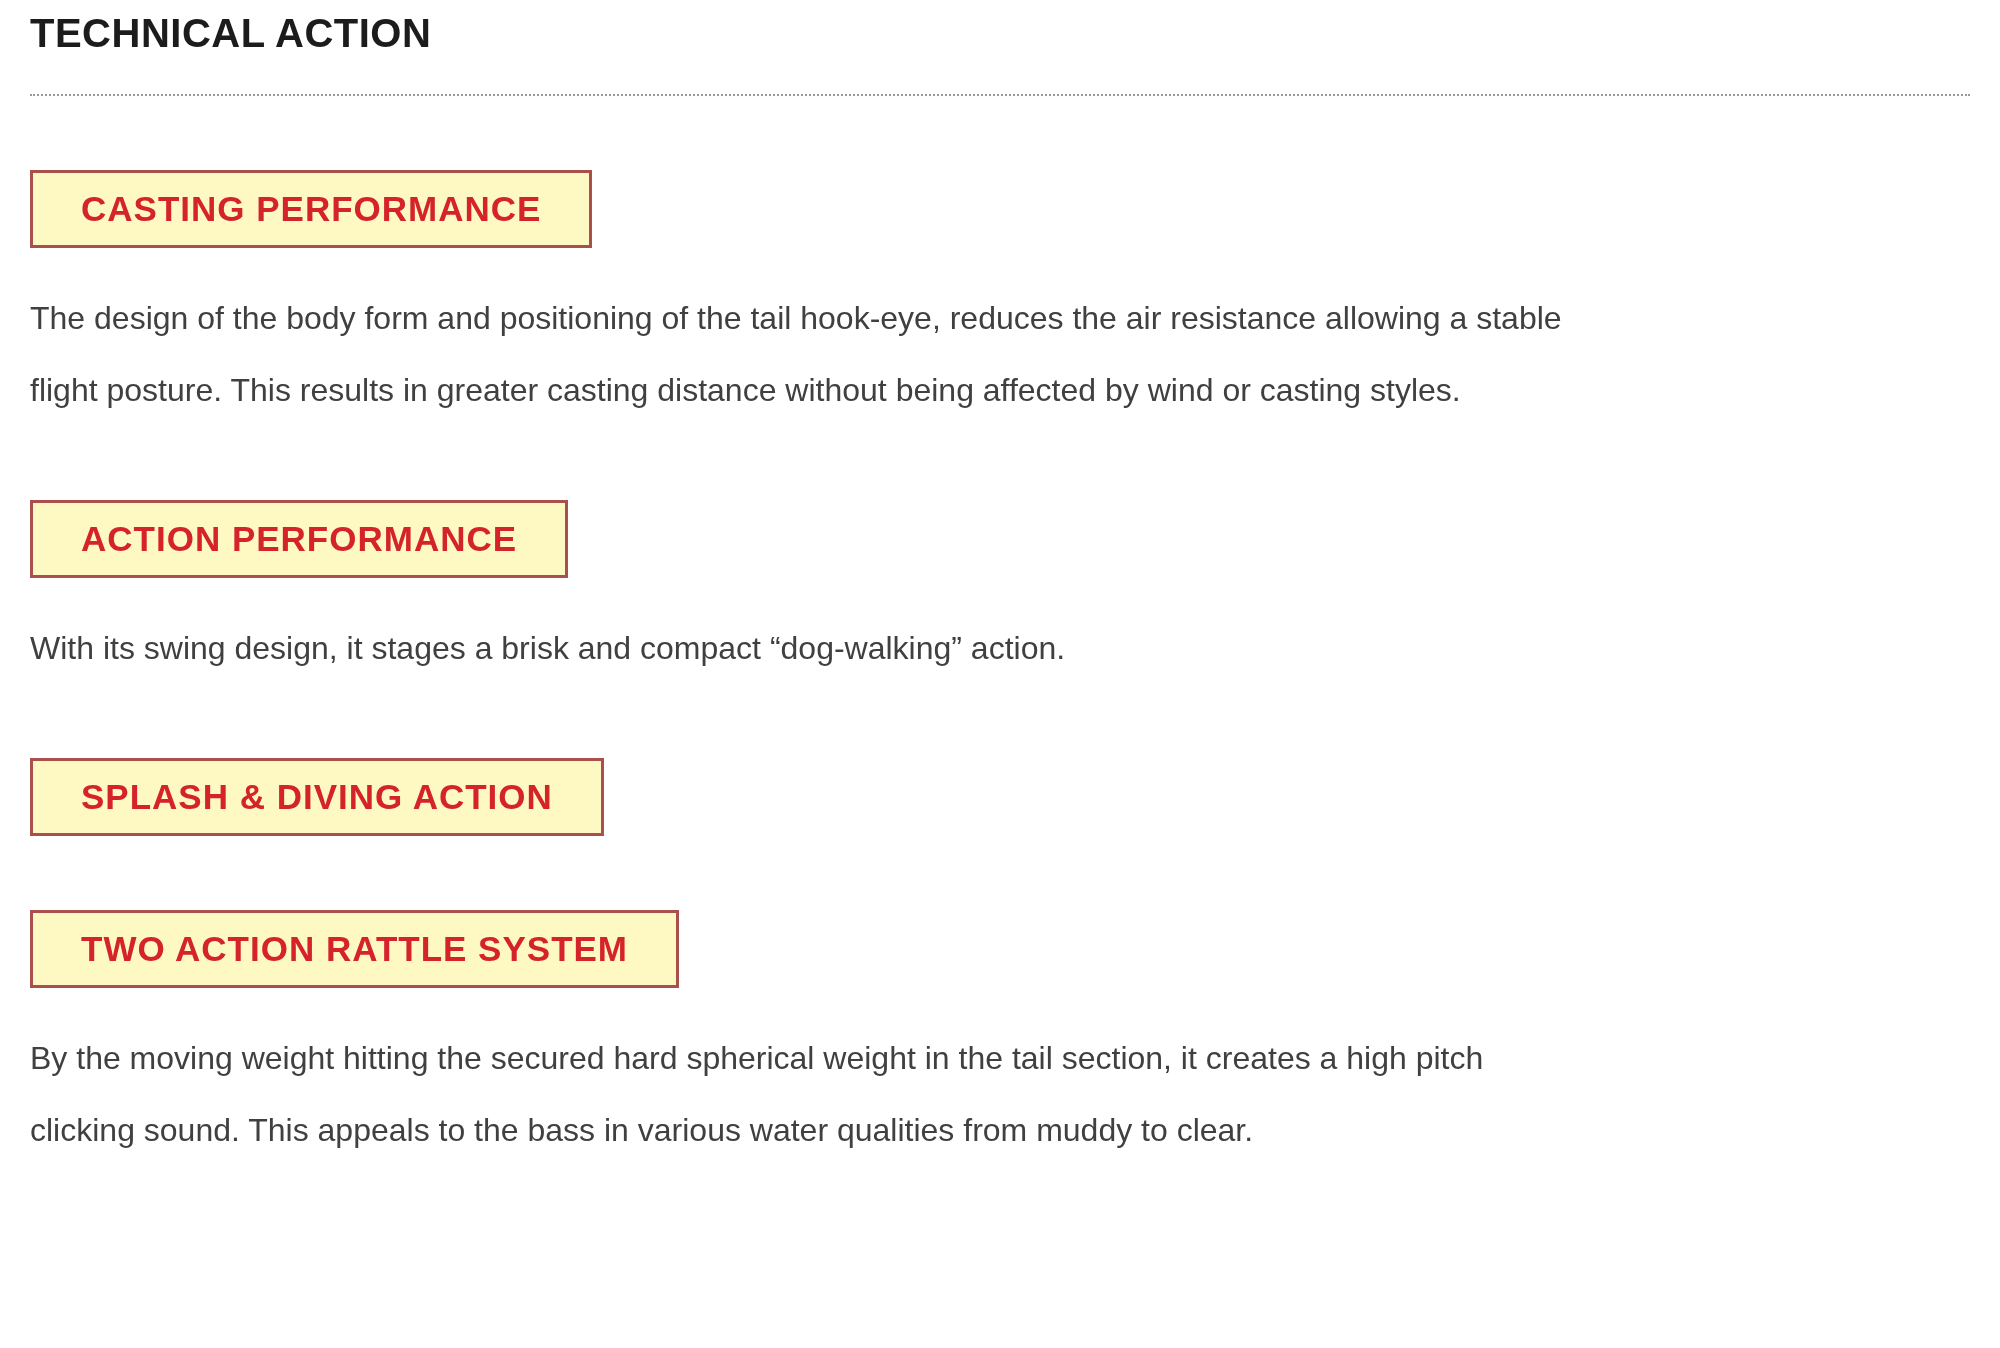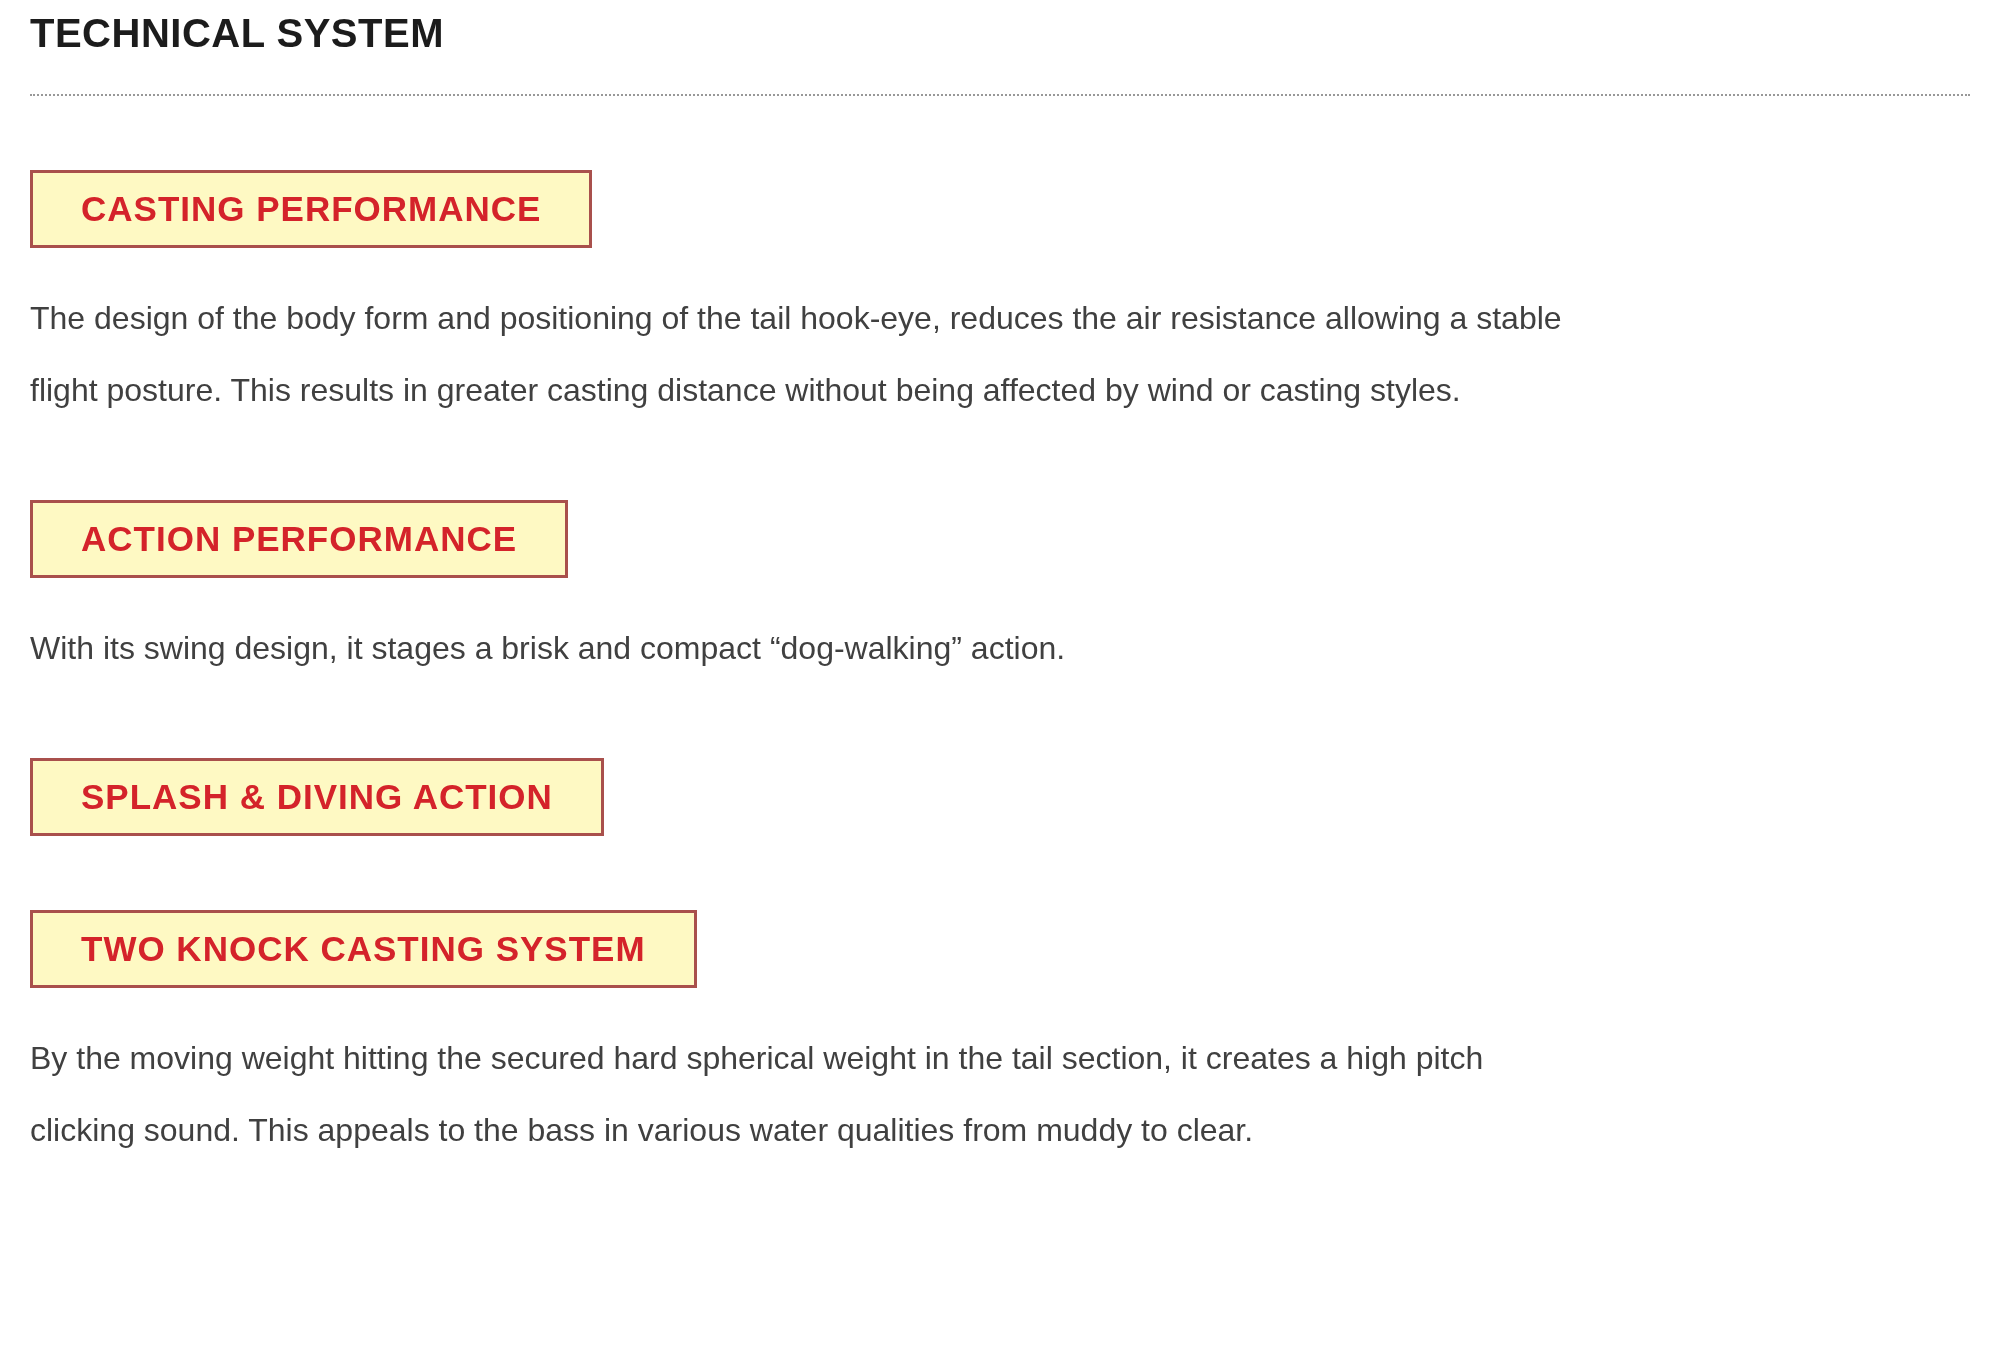--- a/index.html
+++ b/index.html
@@ -54,21 +54,21 @@
   .paragraph .line {
     line-height: 72px;
     white-space: nowrap;
   }
 </style>
 </head>
 <body>
 
 <div class="page">
 
-  <h1 class="page-title">TECHNICAL SYSTEM</h1>
+  <h1 class="page-title">TECHNICAL ACTION</h1>
 
   <hr class="title-divider">
 
   <div class="section">
     <div class="heading-box">
       <span class="heading-label">CASTING PERFORMANCE</span>
     </div>
     <div class="paragraph">
       <div class="line">The design of the body form and positioning of the tail hook-eye, reduces the air resistance allowing a stable</div>
       <div class="line">flight posture. This results in greater casting distance without being affected by wind or casting styles.</div>
@@ -85,21 +85,21 @@
   </div>
 
   <div class="section">
     <div class="heading-box">
       <span class="heading-label">SPLASH &amp; DIVING ACTION</span>
     </div>
   </div>
 
   <div class="section">
     <div class="heading-box">
-      <span class="heading-label">TWO KNOCK CASTING SYSTEM</span>
+      <span class="heading-label">TWO ACTION RATTLE SYSTEM</span>
     </div>
     <div class="paragraph">
       <div class="line">By the moving weight hitting the secured hard spherical weight in the tail section, it creates a high pitch</div>
       <div class="line">clicking sound. This appeals to the bass in various water qualities from muddy to clear.</div>
     </div>
   </div>
 
 </div>
 
 </body></html>

